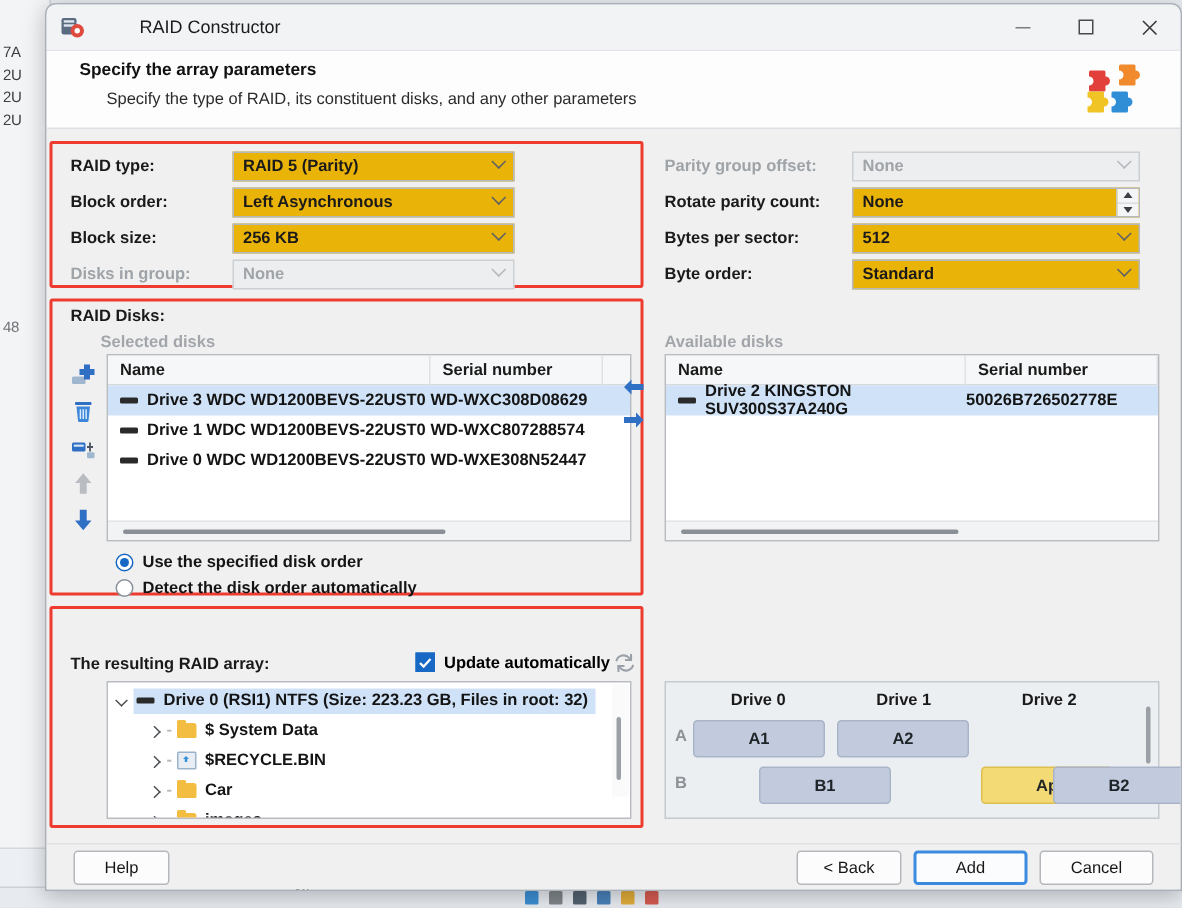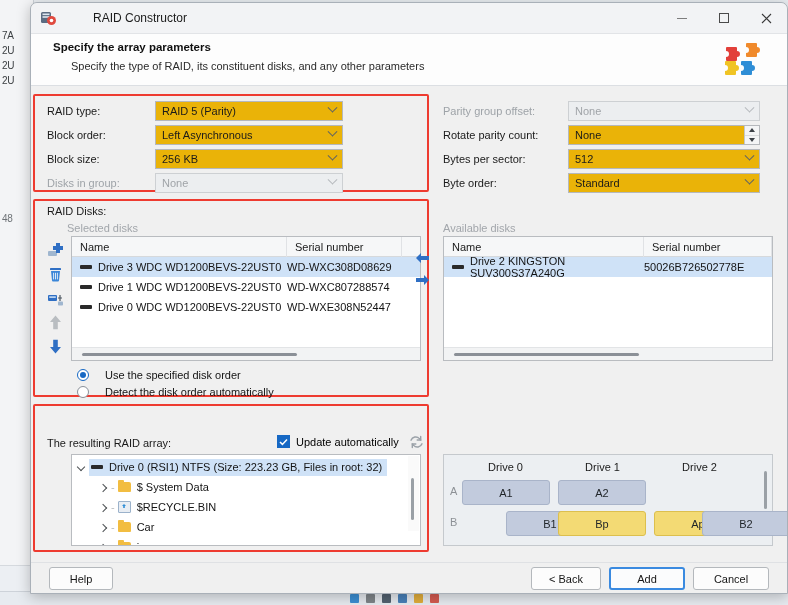--- a/index.html
+++ b/index.html
@@ -60,21 +60,21 @@
   
   #header {
     height: 52px; background: #fdfdfd; border-bottom: 1px solid #dcdfe3;
     position: relative; padding: 7px 0 0 22px;
   }
   #hdr-title { font-size: 11.5px; font-weight: bold; color: #111; }
   #hdr-sub { font-size: 11px; color: #2b2b2b; margin-top: 7px; margin-left: 18px; }
   #puzzle { position: absolute; right: 14px; top: 5px; width: 56px; height: 44px; }
 
   
-  #body { position: relative; height: 478px; background: #f0f0f0; padding: 0; }
+  #body { position: relative; height: 478px; background: #f0f0f0; padding: 0; font-weight: bold; }
 
   .hl-box { position: absolute; border: 2px solid #ee3b30; border-radius: 2px; pointer-events: none; }
 
   
   .prow { position: absolute; height: 20px; display: flex; align-items: center; }
   .plabel { font-size: 11px; color: #1a1a1a; }
   .plabel.dim { color: #9ea3a8; }
 
   .combo {
     height: 20px; background: #eab308; border: 1px solid #b5b8bc;
@@ -127,21 +127,21 @@
     position: absolute; left: 10px; top: 5px; height: 3px; background: #8b9097; border-radius: 2px;
   }
 
   
   .tool-ico { position: absolute; width: 17px; height: 17px; }
 
   
   .xfer { position: absolute; width: 15px; height: 12px; }
 
   
-  .radio-row { position: absolute; display: flex; align-items: center; gap: 16px; font-size: 11px; color: #141414; }
+  .radio-row { position: absolute; display: flex; align-items: center; gap: 6px; font-size: 11px; color: #141414; }
   .radio {
     width: 12px; height: 12px; border-radius: 50%; border: 1px solid #8a9099; background: #fff;
     display: flex; align-items: center; justify-content: center; flex: 0 0 auto;
   }
   .radio.on { border-color: #1668c4; }
   .radio.on::after { content: ""; width: 6px; height: 6px; border-radius: 50%; background: #1668c4; }
 
   
   .cbox {
     width: 13px; height: 13px; border: 1px solid #1668c4; background: #1668c4;
@@ -513,21 +513,20 @@
       <div class="gh" style="left:208px; top:6px; width:95px;">Drive 2</div>
 
       <div class="grl" style="left:6px; top:30px;">A</div>
       <div class="grl" style="left:6px; top:61px;">B</div>
 
       <div class="cell data" style="left:18px;  top:25px; width:88px;">A1</div>
       <div class="cell data" style="left:114px; top:25px; width:88px;">A2</div>
       <div class="cell parity" style="left:210px; top:25px; width:88px;margin-top:31px;">Ap</div>
 
       <div class="cell data" style="left:18px;  top:56px; width:88px;margin-left:44px;">B1</div>
-      <div class="cell parity" style="left:114px; top:56px; width:88px;">Bp</div>
       <div class="cell data" style="left:210px; top:56px; width:88px;margin-left:48px;">B2</div>
 
       <div class="vscroll" style="right:2px; top:16px; bottom:4px; width:9px; background:transparent">
         <div class="vthumb" style="top:0; height:38px;"></div>
       </div>
     </div>
 
     <div id="cursor">
       <svg width="13" height="18" viewBox="0 0 13 18">
         <path d="M1 1l10 9.5H6.4l2.6 5.5-2.1 1-2.6-5.6L1 14.6z" fill="#fff" stroke="#1a1a1a" stroke-width="1"></path>

